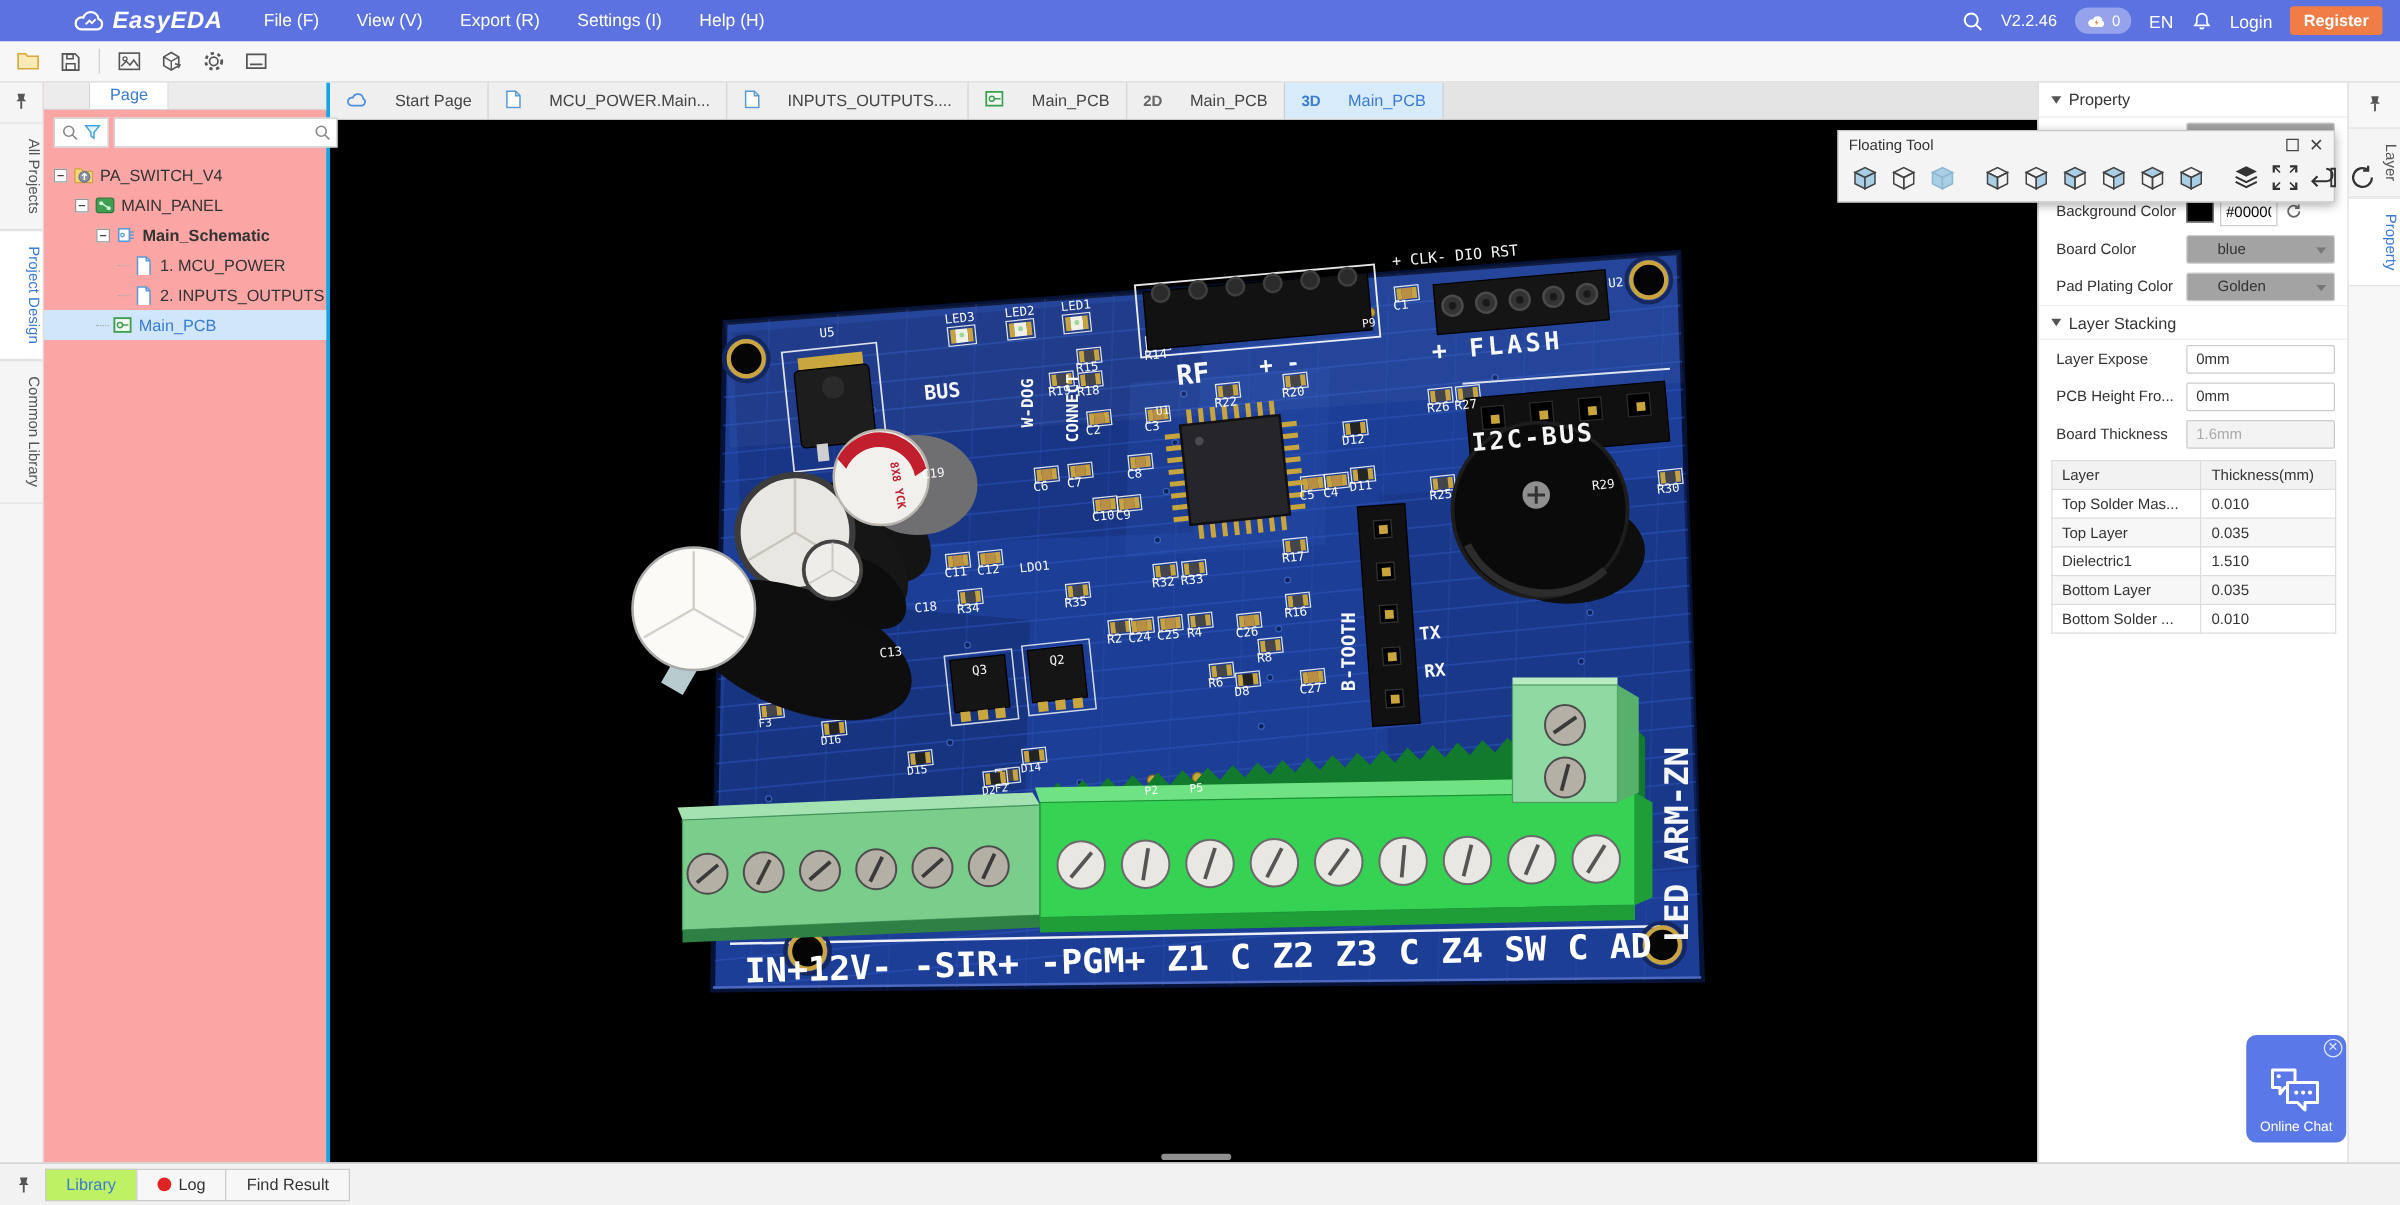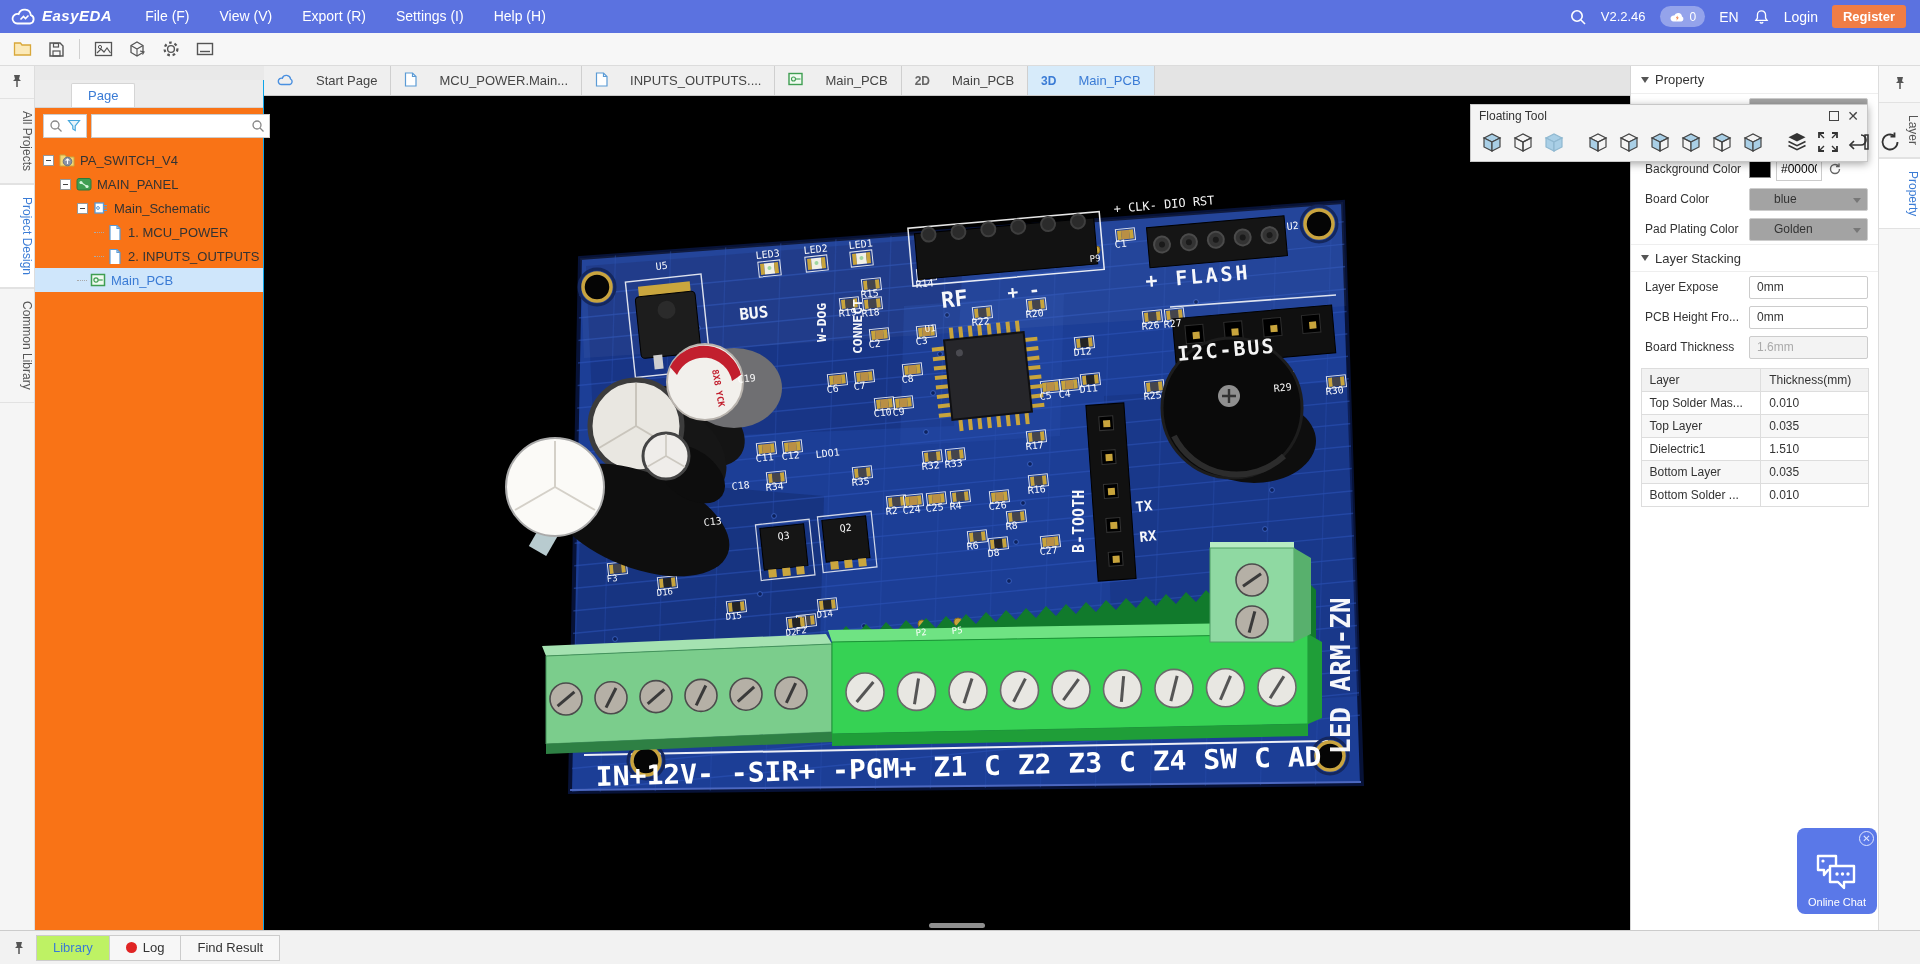--- a/index.html
+++ b/index.html
@@ -1,39 +1,39 @@
 <!DOCTYPE html>
 <html><head>
 <meta charset="utf-8">
 <style>
   * { margin:0; padding:0; box-sizing:border-box; }
   html,body { width:1920px; height:964px; overflow:hidden; font-family:"Liberation Sans",sans-serif; background:#e9e9e9; position:relative; }
 
   
   #menubar { position:absolute; top:0; left:0; right:0; height:33px; background:#5b72e0; display:flex; align-items:center; color:#fff; font-size:14px; z-index:40; }
-  #logo { display:flex; gap:6px; padding:0 18px 0 10px; font-weight:bold; font-style:italic; font-size:15px; letter-spacing:.5px; }
+  #logo { display:flex; align-items:center; gap:6px; padding:0 18px 0 10px; font-weight:bold; font-style:italic; font-size:19px; letter-spacing:.5px;margin-left:48px; }
   .menu-item { padding:0 15px; height:33px; line-height:33px; cursor:default;text-align:right; }
   #menu-right { margin-left:auto; display:flex; align-items:center; gap:14px; padding-right:14px; }
   #cloud-pill { background:rgba(255,255,255,.35); border-radius:11px; height:21px; display:flex; align-items:center; gap:5px; padding:0 9px; font-size:12px; }
   #register-btn { background:#f07d45; border-radius:3px; padding:4px 11px; font-weight:bold; font-size:13px; cursor:pointer; }
   #version { font-size:13px; }
 
   
   #toolbar { position:absolute; top:33px; left:0; right:0; height:33px; background:#f7f7f7; border-bottom:1px solid #dcdcdc; display:flex; align-items:center; gap:6px; padding-left:8px; z-index:30; }
   .tool-btn { width:28px; height:26px; display:flex; align-items:center; justify-content:center; border-radius:3px; cursor:pointer; }
   .tool-sep { width:1px; height:20px; background:#d0d0d0; margin:0 3px; }
 
   
   #leftstrip { position:absolute; top:66px; left:0; width:35px; bottom:34px; background:#f5f5f5; border-right:1px solid #ddd; z-index:20; }
   #leftstrip .pin { margin:8px auto 10px; display:block; width:14px; cursor:pointer; }
   .vtab { writing-mode:vertical-rl; font-size:12px; color:#555; padding:12px 0; margin:0 auto; display:block; text-align:center; width:100%; border-top:1px solid #e2e2e2; border-bottom:1px solid #e2e2e2; cursor:pointer; background:#f5f5f5; }
   .vtab.active { color:#3a7bd5; background:#fff; }
 
   
-  #leftpanel { position:absolute; top:80px; left:35px; width:229px; bottom:34px; background:#f97316; border-right:1px solid #0ea5e9; z-index:20; }
+  #leftpanel { position:absolute; top:60px; left:35px; width:229px; bottom:34px; background:#fca5a5; border-right:3px solid #0ea5e9; z-index:20; }
   #page-tabstrip { height:28px; background:#ececec; border-bottom:1px solid #d5d5d5; display:flex; align-items:flex-end; padding-left:36px; }
   #page-tab { background:#fff; border:1px solid #d5d5d5; border-bottom:none; color:#3a7bd5; font-size:13px; padding:4px 16px; border-radius:2px 2px 0 0; cursor:pointer; }
   #search-row { display:flex; align-items:center; gap:4px; padding:6px 8px; }
   #search-icons { display:flex; align-items:center; gap:4px; border:1px solid #ccc; background:#fff; height:24px; padding:0 5px; }
   #tree-search-wrap { flex:1; border:1px solid #ccc; height:24px; display:flex; align-items:center; background:#fff; padding:0 4px; }
   #tree-search-wrap input { border:none; outline:none; flex:1; font-size:12px; min-width:0; }
   #tree { padding-top:4px; font-size:13px; color:#333;text-align:center; }
   .tree-row { height:24px; display:flex; align-items:center; cursor:pointer; white-space:nowrap; }
   .tree-row.selected { background:#cfe6fb; }
   .tree-row.selected .tree-label { color:#3a7bd5; }
@@ -231,21 +231,21 @@
         <span class="tree-ico">
           <svg width="16" height="16" viewBox="0 0 16 16">
             <rect x="1" y="2.5" width="14" height="11.5" rx="2" fill="#3f9e52" stroke="#2c7a3c"></rect>
             <circle cx="5" cy="6.5" r="1.6" fill="#d6f5dc"></circle>
             <circle cx="11" cy="10.5" r="1.6" fill="#d6f5dc"></circle>
             <path d="M5 6.5l6 4" stroke="#d6f5dc" stroke-width="1.1"></path>
           </svg>
         </span>
         <span class="tree-label">MAIN_PANEL</span>
       </div>
-      <div class="tree-row" style="padding-left: 42px;">
+      <div class="tree-row" style="padding-left: 42px; font-weight: bold;">
         <span class="expander"></span>
         <span class="tree-ico">
           <svg width="16" height="16" viewBox="0 0 16 16">
             <rect x="2" y="3" width="8.5" height="10" fill="#fff" stroke="#5b9bd5" stroke-width="1.3"></rect>
             <path d="M10.5 5.5H14M10.5 8H14M10.5 10.5H14" stroke="#5b9bd5" stroke-width="1.2"></path>
             <circle cx="5" cy="8" r="1.4" fill="none" stroke="#5b9bd5"></circle>
           </svg>
         </span>
         <span class="tree-label">Main_Schematic</span>
       </div>

